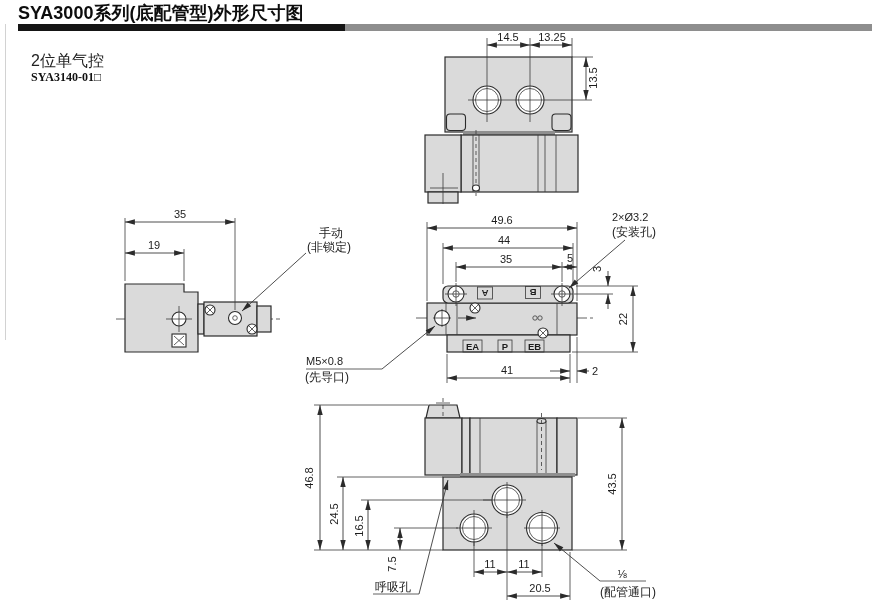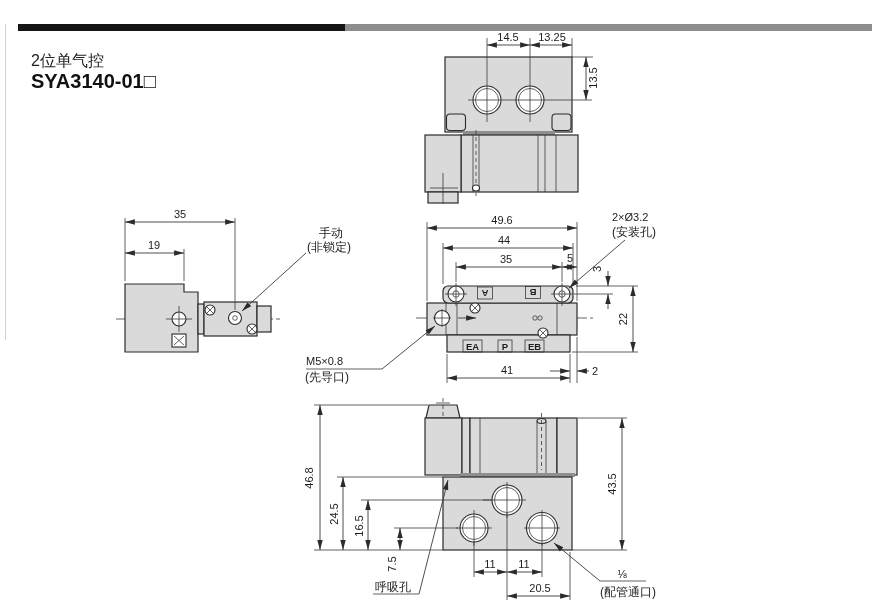--- a/index.html
+++ b/index.html
@@ -4,41 +4,42 @@
 <style>
   html,body{margin:0;padding:0;background:#ffffff;}
   #page{position:relative;width:890px;height:604px;background:#ffffff;overflow:hidden;
         font-family:"Liberation Sans","DejaVu Sans",sans-serif;}
   #title{position:absolute;left:18px;top:1px;font-size:18px;font-weight:bold;color:#0d0d0d;
          letter-spacing:0px;white-space:nowrap;}
   #bar-black{position:absolute;left:18px;top:24px;width:327px;height:7px;background:#151515;}
   #bar-gray{position:absolute;left:345px;top:24px;width:527px;height:7px;background:#8e8e8e;}
   #page-border-left{position:absolute;left:5px;top:24px;width:1px;height:316px;background:#d2d2d2;}
   #model-line1{position:absolute;left:31px;top:51px;font-size:16px;color:#222;}
-  #model-line2{position:absolute;left:31px;top:70px;font-size:20px;font-weight:bold;color:#111;}
+  #model-line2{position:absolute;left:31px;top:70px;font-size:12px;font-weight:bold;color:#111;font-family:Liberation Serif, serif;}
   svg{position:absolute;left:0;top:0;}
   svg text{font-family:"Liberation Sans","DejaVu Sans",sans-serif;fill:#1c1c1c;}
   .dt{font-size:11px;text-anchor:middle;}
   .dts{font-size:11px;}
   .zh{font-size:12px;}
   .pt{font-size:9.5px;text-anchor:middle;font-weight:bold;}
   .body{fill:#dadada;stroke:#2b2b2b;stroke-width:1.2;}
   .bodyw{fill:#ffffff;stroke:#2b2b2b;stroke-width:1.1;}
   .dim{stroke:#3a3a3a;stroke-width:0.9;fill:none;}
   .thin{stroke:#3a3a3a;stroke-width:0.8;fill:none;}
   .cl{stroke:#3a3a3a;stroke-width:0.8;fill:none;stroke-dasharray:11 3 3 3;}
   .dash{stroke:#3a3a3a;stroke-width:0.8;fill:none;stroke-dasharray:4 3;}
   .seam{fill:#8f8f8f;stroke:none;}
   .arrfill{fill:#2b2b2b;}
 </style>
 </head>
 <body>
 
 <div id="page">
 
+  <div id="title">SYA3000系列(底配管型)外形尺寸图</div>
   <div id="bar-black"></div>
   <div id="bar-gray"></div>
   <div id="page-border-left"></div>
   <div id="model-line1">2位单气控</div>
   <div id="model-line2">SYA3140-01□</div>
 
   <svg width="890" height="604" viewBox="0 0 890 604">
     <defs>
       <marker id="arr" viewBox="0 0 12 8" refX="11.5" refY="4" markerWidth="12" markerHeight="8" orient="auto-start-reverse">
           <path class="arrfill" d="M11.5,4 L0.5,1 L0.5,7 Z"></path>

